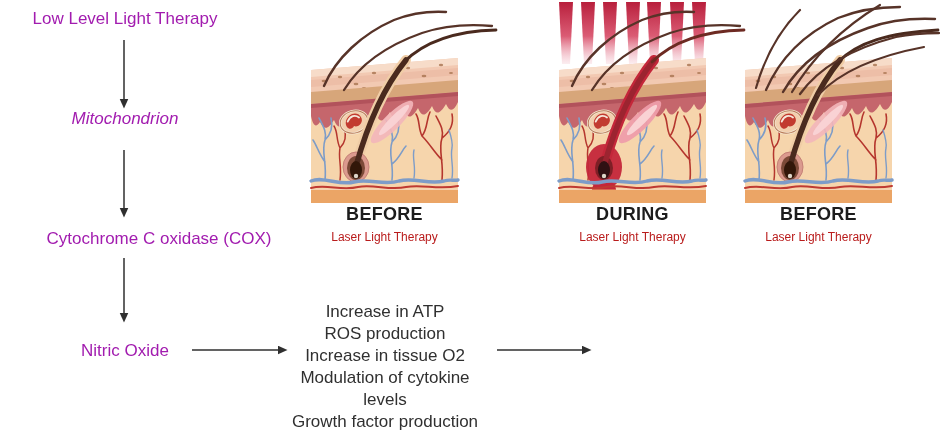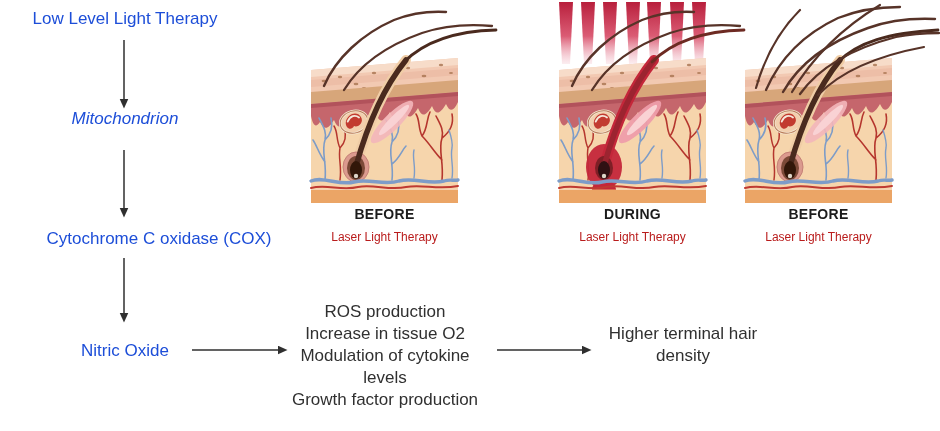--- a/index.html
+++ b/index.html
@@ -1,34 +1,34 @@
 <!DOCTYPE html>
 <html><head>
 <meta charset="utf-8">
 <style>
   html,body{margin:0;padding:0;background:#fff;}
   .stage{
     position:relative;width:940px;height:431px;background:#ffffff;overflow:hidden;
     font-family:"Liberation Sans",sans-serif;color:#2e2e2e;
   }
-  .node{position:absolute;left:0;width:250px;text-align:center;font-size:17px;line-height:20px;color:#1d4ed8;}
+  .node{position:absolute;left:0;width:250px;text-align:center;font-size:17px;line-height:20px;color:#a21caf;}
   .node-llt{top:9px;}
   .node-mito{top:109px;font-style:italic;}
   .node-cox{top:229px;padding-left:34px;}
   .node-no{top:341px;}
   .connectors{position:absolute;left:0;top:0;pointer-events:none;}
   .effects{position:absolute;left:285px;top:301px;width:200px;text-align:center;font-size:17px;line-height:22px;color:#303030;}
   .result{position:absolute;left:597px;top:323px;width:172px;text-align:center;font-size:17px;line-height:22px;color:#303030;}
   .panel{position:absolute;top:0;height:260px;}
   .panel-before{left:294px;width:212px;}
   .panel-during{left:542px;width:212px;}
   .panel-after{left:728px;width:212px;}
   .panel svg{position:absolute;left:0;top:0;}
   .caption{position:absolute;top:203px;left:0;width:181px;text-align:center;}
-  .caption .phase{font-size:14px;font-weight:bold;color:#1c1c1c;line-height:23px;letter-spacing:.3px;}
+  .caption .phase{font-size:18px;font-weight:bold;color:#1c1c1c;line-height:23px;letter-spacing:.3px;}
   .caption .sub{font-size:12px;color:#b91c1c;line-height:22px;}
 </style>
 </head>
 <body>
 
 <div class="stage">
 
   <div class="node node-llt">Low Level Light Therapy</div>
   <div class="node node-mito">Mitochondrion</div>
   <div class="node node-cox">Cytochrome C oxidase (COX)</div>
@@ -41,27 +41,27 @@
       </marker>
     </defs>
     <line x1="124" y1="40" x2="124" y2="100" stroke="#2f2f2f" stroke-width="1.5" marker-end="url(#ah)"></line>
     <line x1="124" y1="150" x2="124" y2="209" stroke="#2f2f2f" stroke-width="1.5" marker-end="url(#ah)"></line>
     <line x1="124" y1="258" x2="124" y2="314" stroke="#2f2f2f" stroke-width="1.5" marker-end="url(#ah)"></line>
     <line x1="192" y1="350" x2="279" y2="350" stroke="#2f2f2f" stroke-width="1.5" marker-end="url(#ah)"></line>
     <line x1="497" y1="350" x2="583" y2="350" stroke="#2f2f2f" stroke-width="1.5" marker-end="url(#ah)"></line>
   </svg>
 
   <div class="effects">
+    <div>Increase in ATP</div>
     <div>ROS production</div>
     <div>Increase in tissue O2</div>
     <div>Modulation of cytokine levels</div>
     <div>Growth factor production</div>
   </div>
 
-  <div class="result">Higher terminal hair density</div>
 
   <div class="panel panel-before">
     <svg width="210" height="205" viewBox="0 0 210 205">
       <g>
         <rect x="17" y="90" width="147" height="99" fill="#f6d5ac"></rect>
         <polygon points="17,70 164,58 164,82 17,94" fill="#f2c9b2"></polygon>
         <polygon points="17,70 164,58 164,65 17,77" fill="#f7dcc9"></polygon>
         <polygon points="17,80 164,68 164,75 17,87" fill="#e9b49f" opacity="0.55"></polygon>
         <g fill="#a8734f" opacity="0.8">
           <ellipse cx="30" cy="81" rx="2.4" ry="1.3"></ellipse>

